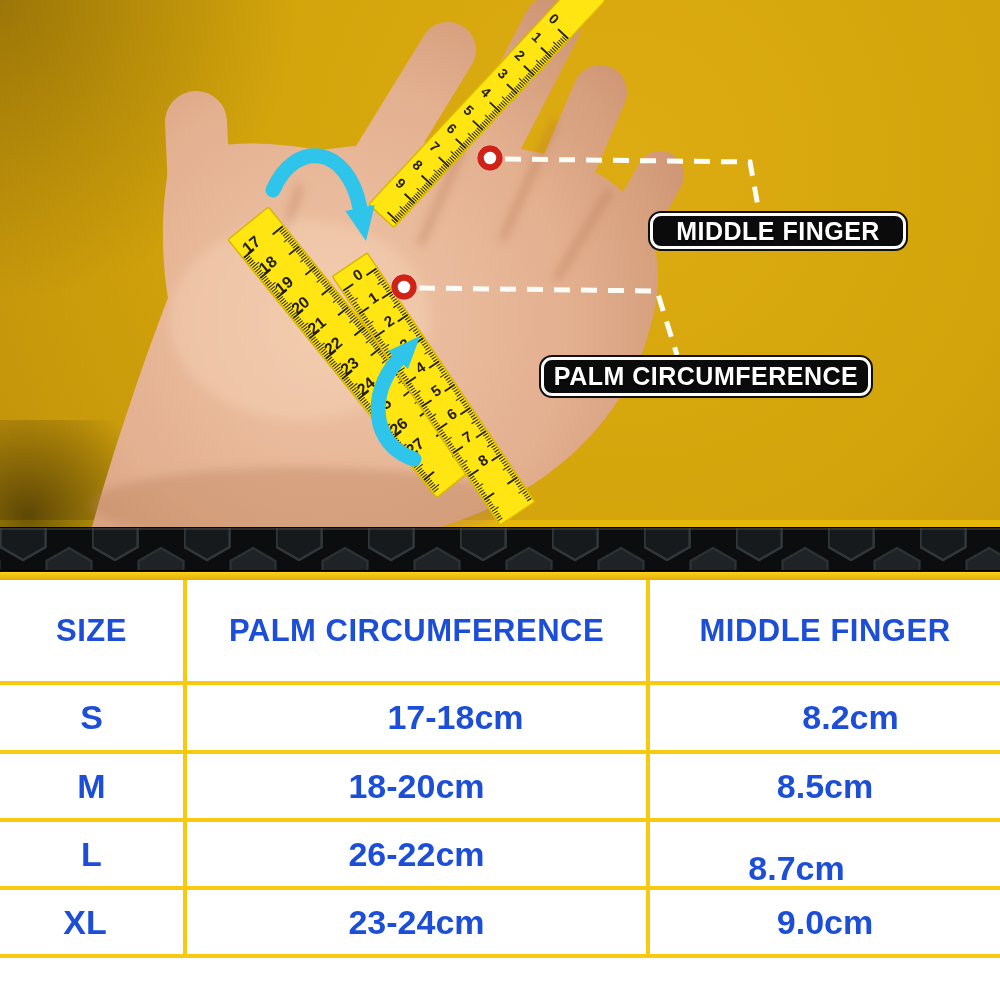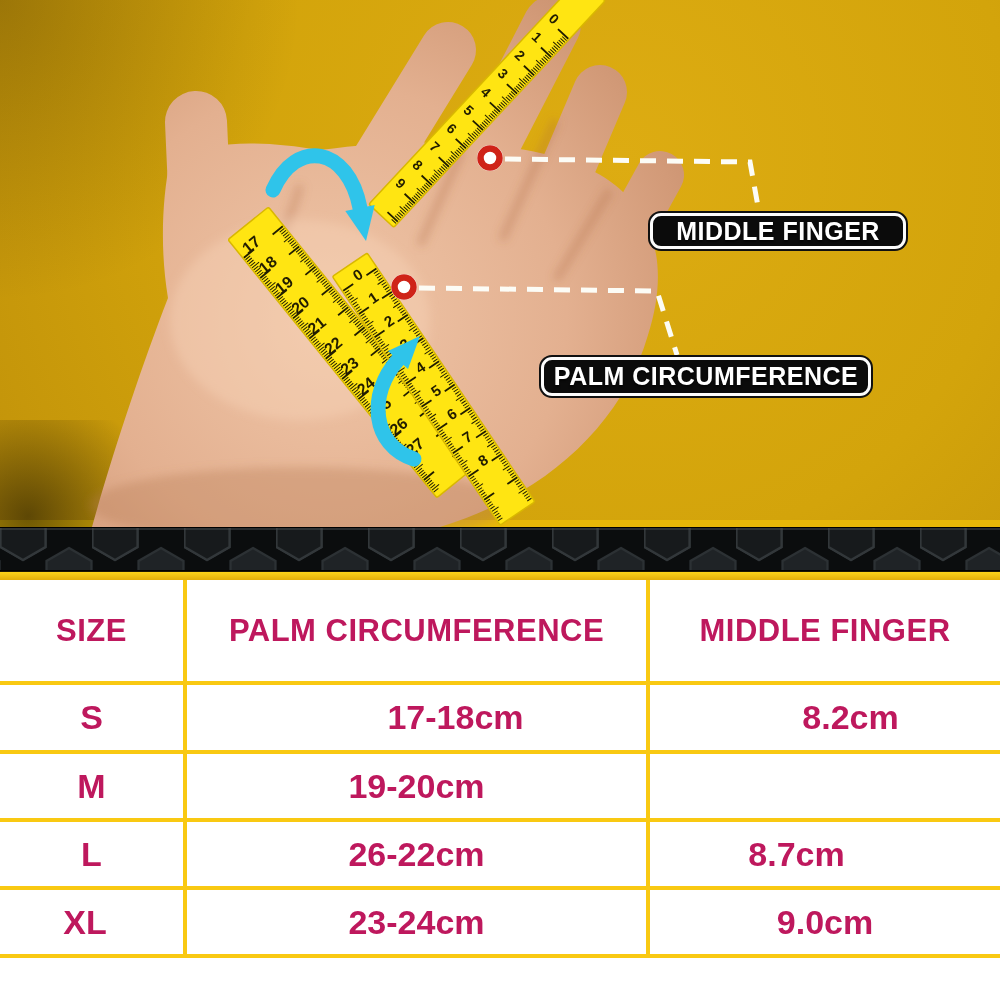--- a/index.html
+++ b/index.html
@@ -22,21 +22,21 @@
   
   .band{position:absolute;left:0;top:527px;width:1000px;height:44px;background:#0B0D0E;
         border-top:1px solid #000;}
   .gold-strip{position:absolute;left:0;top:571px;width:1000px;height:9px;
         background:linear-gradient(#FBD21A,#DFA908);border-top:1px solid #1a1503;}
 
   
   .table-area{position:absolute;left:0;top:580px;width:1000px;height:420px;background:#FFFFFF;}
   .vline,.hline{position:absolute;background:#F9C912;}
   .cell{position:absolute;display:flex;align-items:center;justify-content:center;
-        font-weight:bold;color:#be185d;white-space:nowrap;}
+        font-weight:bold;color:#1d4ed8;white-space:nowrap;}
   .hdr{font-size:31px;letter-spacing:.5px;}
   .val{font-size:34px;}
 </style>
 </head>
 <body>
 
 <div id="stage">
 
   <div class="photo">
     <svg width="1000" height="527" viewBox="0 0 1000 527">
@@ -719,23 +719,24 @@
 
     <div class="cell hdr" style="left:0;top:0;width:183px;height:101px">SIZE</div>
     <div class="cell hdr" style="left:187px;top:0;width:459px;height:101px">PALM CIRCUMFERENCE</div>
     <div class="cell hdr" style="left:650px;top:0;width:350px;height:101px">MIDDLE FINGER</div>
 
     <div class="cell val" style="left:0;top:105px;width:183px;height:65px">S</div>
     <div class="cell val" style="left:187px;top:105px;width:537px;height:65px">17-18cm</div>
     <div class="cell val" style="left:650px;top:105px;width:401px;height:65px">8.2cm</div>
 
     <div class="cell val" style="left:0;top:174px;width:183px;height:64px">M</div>
-    <div class="cell val" style="left:187px;top:174px;width:459px;height:64px">19-20cm</div>
+    <div class="cell val" style="left:187px;top:174px;width:459px;height:64px">18-20cm</div>
+    <div class="cell val" style="left:650px;top:174px;width:350px;height:64px">8.5cm</div>
 
     <div class="cell val" style="left:0;top:242px;width:183px;height:64px">L</div>
     <div class="cell val" style="left:187px;top:242px;width:459px;height:64px">26-22cm</div>
-    <div class="cell val" style="left:650px;top:242px;width:293px;height:64px">8.7cm</div>
+    <div class="cell val" style="left:650px;top:256px;width:293px;height:64px">8.7cm</div>
 
     <div class="cell val" style="left:0;top:310px;width:170px;height:64px">XL</div>
     <div class="cell val" style="left:187px;top:310px;width:459px;height:64px">23-24cm</div>
     <div class="cell val" style="left:650px;top:310px;width:350px;height:64px">9.0cm</div>
   </div>
 </div>
 
 </body></html>

